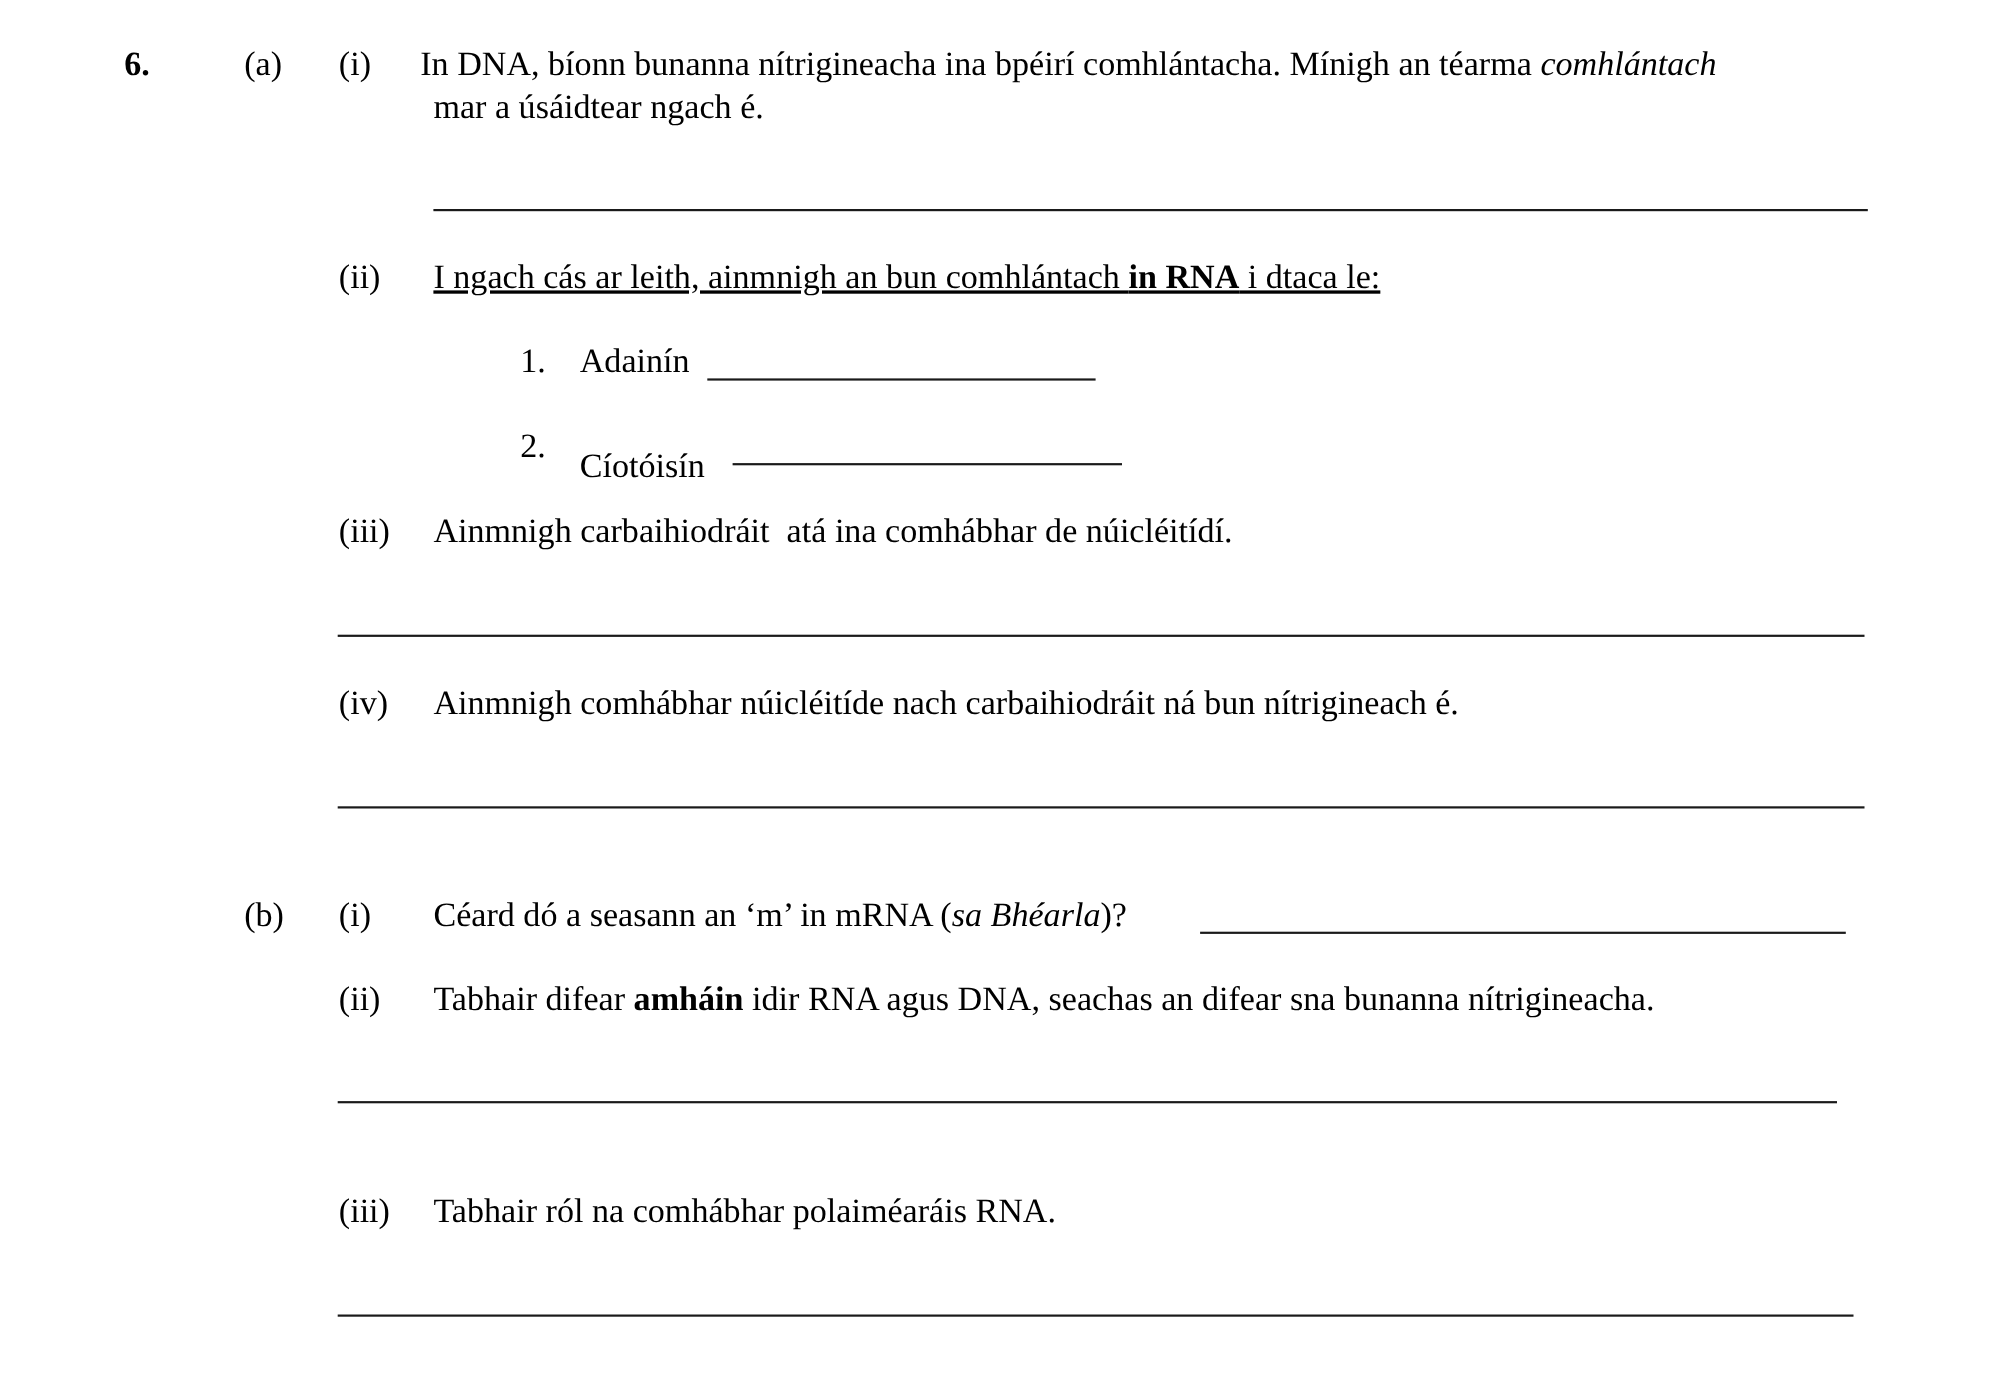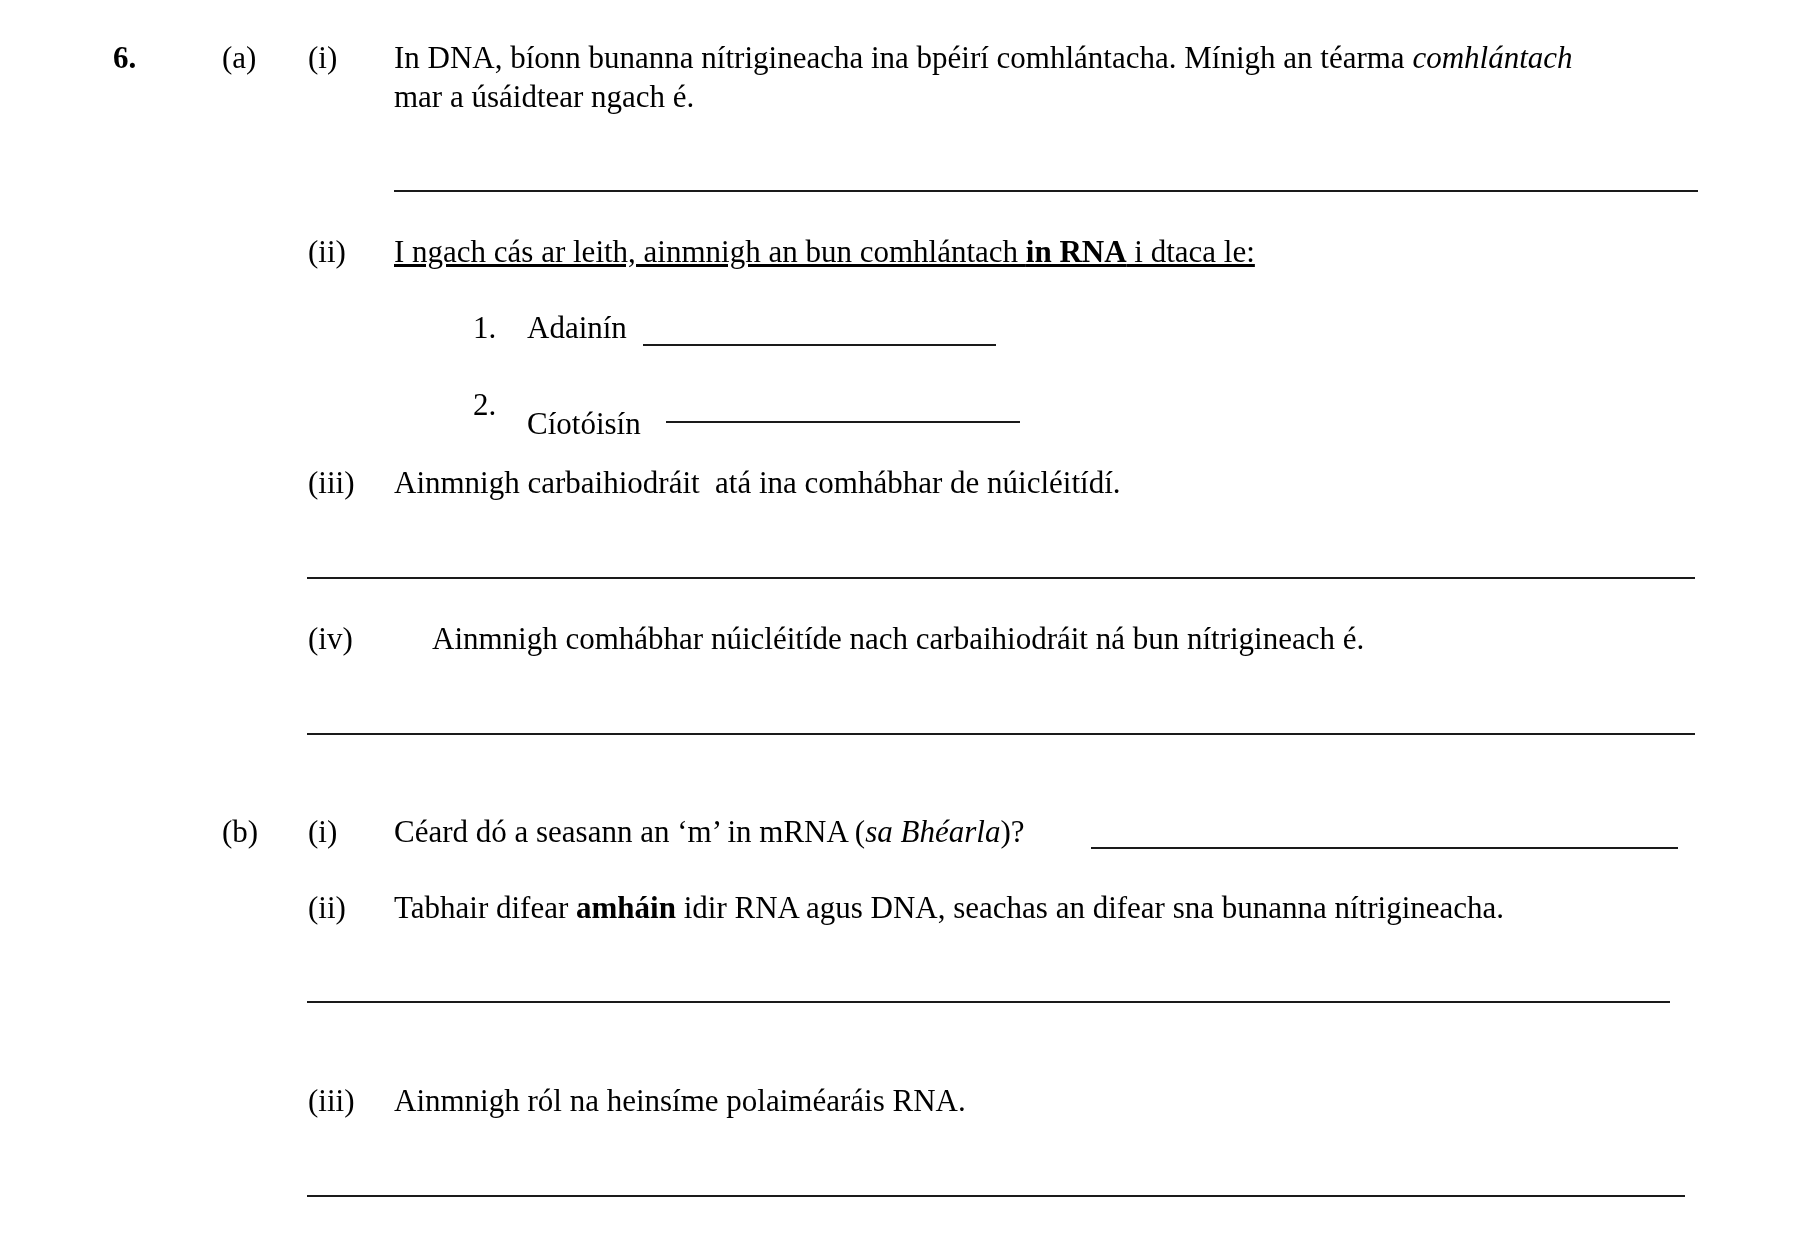--- a/index.html
+++ b/index.html
@@ -9,47 +9,47 @@
   .b { font-weight:bold; }
   .i { font-style:italic; }
   .rule { position:absolute; height:0; border-top:2px solid #1a1a1a; }
 </style>
 </head>
 <body>
 
 <div class="t b" style="left:113px; top:40px;">6.</div>
 <div class="t" style="left:222px; top:40px;">(a)</div>
 <div class="t" style="left:308px; top:40px;">(i)</div>
-<div class="t" style="left:394px; top:40px;"><span>In DNA, bíonn bunanna nítrigineacha ina bpéirí comhlántacha. Mínigh an téarma </span><span class="i">comhlántach</span></div>
+<div class="t" style="left:382px; top:40px;"><span>In DNA, bíonn bunanna nítrigineacha ina bpéirí comhlántacha. Mínigh an téarma </span><span class="i">comhlántach</span></div>
 <div class="t" style="left:394px; top:79px;">mar a úsáidtear ngach é.</div>
 <div class="rule" style="left:394px; top:190px; width:1304px;"></div>
 
 <div class="t" style="left:308px; top:234px;">(ii)</div>
 <div class="t" style="left:394px; top:234px;text-decoration:underline;"><span>I ngach cás ar leith, ainmnigh an bun comhlántach </span><span class="b">in RNA</span><span> i dtaca le:</span></div>
 
 <div class="t" style="left:473px; top:310px;">1.</div>
 <div class="t" style="left:527px; top:310px;">Adainín</div>
 <div class="rule" style="left:643px; top:344px; width:353px;"></div>
 
 <div class="t" style="left:473px; top:387px;">2.</div>
 <div class="t" style="left:527px; top:406px;">Cíotóisín</div>
 <div class="rule" style="left:666px; top:421px; width:354px;"></div>
 
 <div class="t" style="left:308px; top:465px;">(iii)</div>
 <div class="t" style="left:394px; top:465px; white-space:pre;">Ainmnigh carbaihiodráit  atá ina comhábhar de núicléitídí.</div>
 <div class="rule" style="left:307px; top:577px; width:1388px;"></div>
 
 <div class="t" style="left:308px; top:621px;text-align:right;">(iv)</div>
-<div class="t" style="left:394px; top:621px;margin-left:38px;">Ainmnigh comhábhar núicléitíde nach carbaihiodráit ná bun nítrigineach é.</div>
+<div class="t" style="left:394px; top:621px;">Ainmnigh comhábhar núicléitíde nach carbaihiodráit ná bun nítrigineach é.</div>
 <div class="rule" style="left:307px; top:733px; width:1388px;"></div>
 
 <div class="t" style="left:222px; top:814px;">(b)</div>
 <div class="t" style="left:308px; top:814px;">(i)</div>
 <div class="t" style="left:394px; top:814px;"><span>Céard dó a seasann an ‘m’ in mRNA (</span><span class="i">sa Bhéarla</span><span>)?</span></div>
 <div class="rule" style="left:1091px; top:847px; width:587px;"></div>
 
 <div class="t" style="left:308px; top:890px;">(ii)</div>
 <div class="t" style="left:394px; top:890px;"><span>Tabhair difear </span><span class="b">amháin</span><span> idir RNA agus DNA, seachas an difear sna bunanna nítrigineacha.</span></div>
 <div class="rule" style="left:307px; top:1001px; width:1363px;"></div>
 
 <div class="t" style="left:308px; top:1083px;">(iii)</div>
-<div class="t" style="left:394px; top:1083px;">Ainmnigh ról na heinsíme polaiméaráis RNA.</div>
+<div class="t" style="left:394px; top:1083px;">Tabhair ról na comhábhar polaiméaráis RNA.</div>
 <div class="rule" style="left:307px; top:1195px; width:1378px;"></div>
 
 </body></html>

